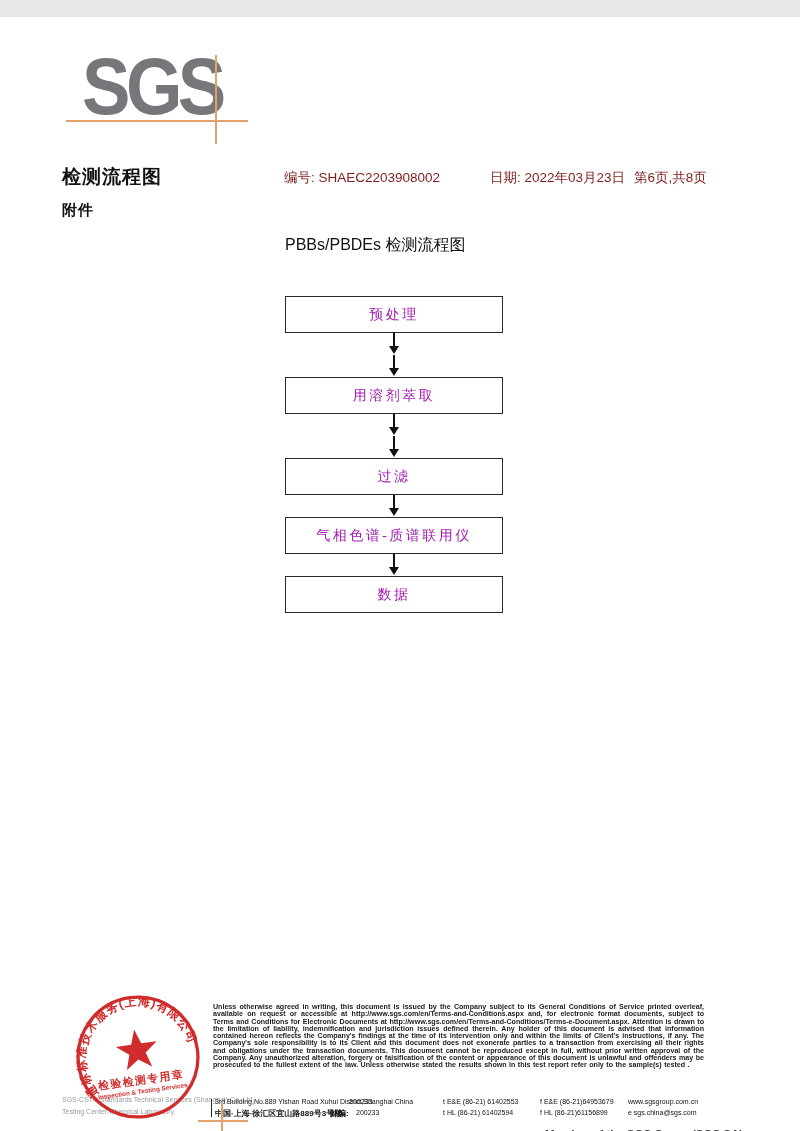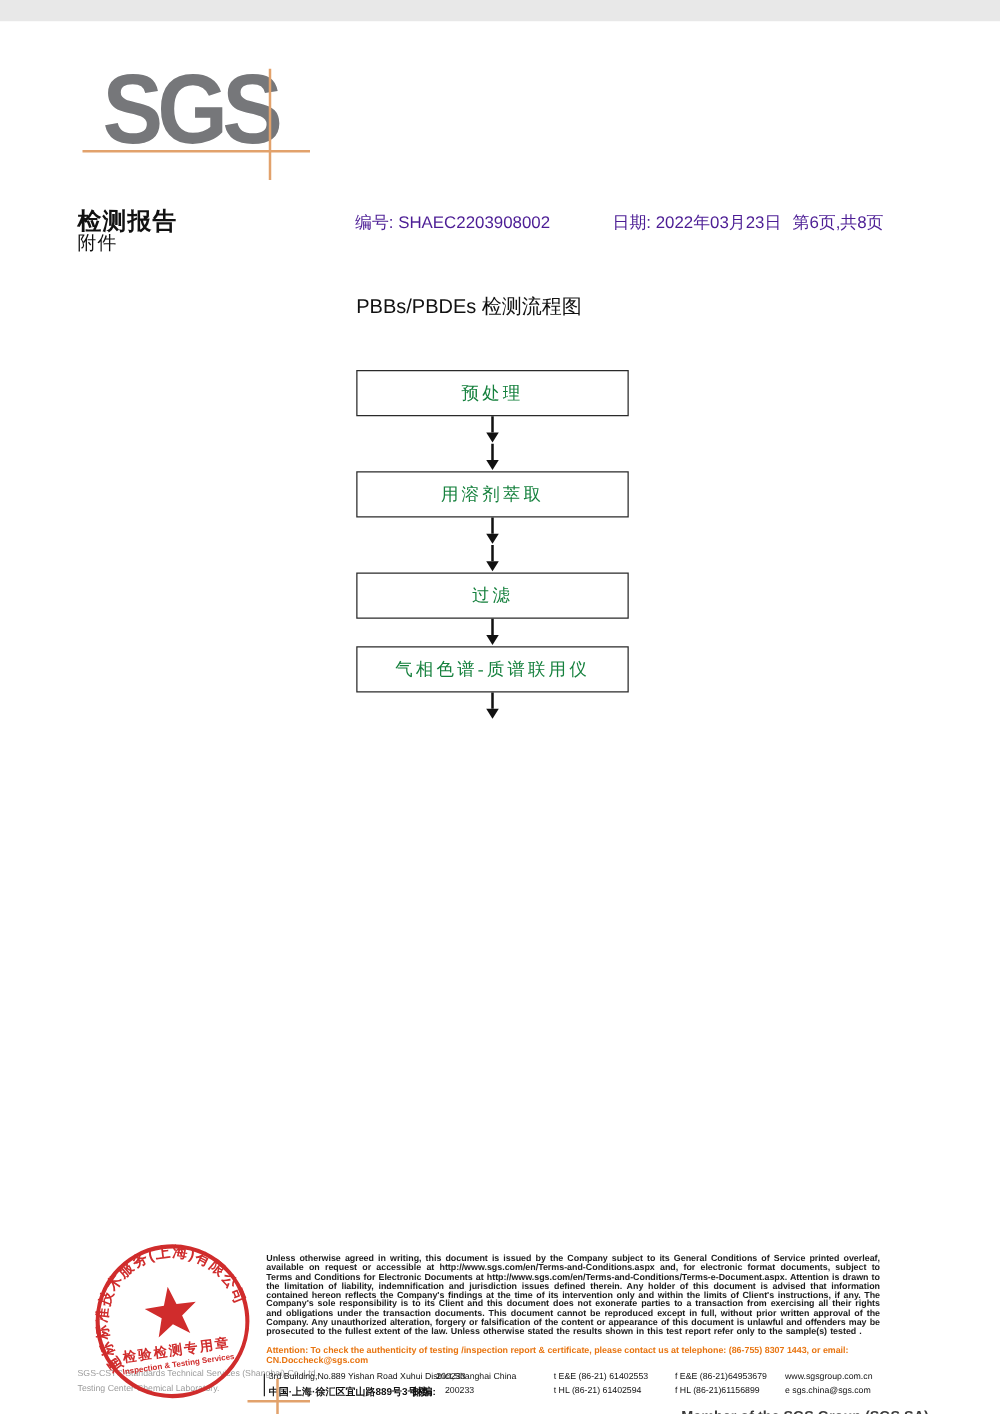--- a/index.html
+++ b/index.html
@@ -13,38 +13,38 @@
     position:absolute; left:82px; top:30px;
     font-size:79px; font-weight:bold; color:#76777a;
     letter-spacing:-5px; line-height:1;
     transform:scaleX(0.92); transform-origin:left top;
     font-family:"Liberation Sans", sans-serif;
   }
   .logo-hline { position:absolute; left:66px; top:103px; width:182px; height:2px; background:#e2a26c; }
   .logo-vline { position:absolute; left:215px; top:38px; width:2px; height:89px; background:#e2a26c; }
   
   .report-title { position:absolute; left:62px; top:147px; font-size:19px; font-weight:bold; letter-spacing:1px; }
-  .hdr { position:absolute; top:152px; font-size:13.5px; color:#4c1d95; white-space:nowrap; }
+  .hdr { position:absolute; top:152px; font-size:13.5px; color:#7f1d1d; white-space:nowrap; }
   .doc-no   { left:284px; }
   .doc-date { left:490px; }
   .page-info{ left:634px; }
-  .attachment { position:absolute; left:62px; top:168px; font-size:15px; font-weight:normal; letter-spacing:1px; }
+  .attachment { position:absolute; left:62px; top:184px; font-size:15px; font-weight:bold; letter-spacing:1px; }
   
   .flow-title {
     position:absolute; left:285px; top:218px; width:218px;
     font-size:16px; font-weight:normal; white-space:nowrap;
   }
   .flowchart {
     position:absolute; left:285px; top:279px; width:218px;
     display:flex; flex-direction:column; align-items:center;
   }
   .flow-box {
     width:218px; height:37px; border:1px solid #2a2a2a; background:#fff;
     display:flex; align-items:center; justify-content:center;
-    font-size:14px; letter-spacing:2.5px; color:#15803d;
+    font-size:14px; letter-spacing:2.5px; color:#a21caf;
     font-family:"Liberation Serif", serif;
   }
   .arrow { height:22px; display:flex; flex-direction:column; align-items:center; justify-content:flex-start; }
   .arrow-line { width:2px; height:13px; background:#111; }
   .arrow-head { width:0; height:0; border-left:5px solid transparent; border-right:5px solid transparent; border-top:8px solid #111; }
   
   .company-gray {
     position:absolute; left:62px; width:170px;
     font-size:7px; color:#9b9b9b; line-height:10px; white-space:nowrap;
   }
@@ -69,21 +69,21 @@
 </style>
 </head>
 <body>
 
 <div class="page">
 
   <div class="logo-text">SGS</div>
   <div class="logo-hline"></div>
   <div class="logo-vline"></div>
 
-  <div class="report-title">检测报告</div>
+  <div class="report-title">检测流程图</div>
   <div class="hdr doc-no"><span>编号: </span><span>SHAEC2203908002</span></div>
   <div class="hdr doc-date"><span>日期: </span><span>2022年03月23日</span></div>
   <div class="hdr page-info">第6页,共8页</div>
   <div class="attachment">附件</div>
 
   <div class="flow-title">PBBs/PBDEs 检测流程图</div>
 
   <div class="flowchart">
     <div class="flow-box">
         <span>预处理</span>
@@ -114,40 +114,42 @@
         <div class="arrow-line"></div>
         <div class="arrow-head"></div>
       </div>
     <div class="flow-box">
         <span>气相色谱-质谱联用仪</span>
       </div>
     <div class="arrow">
         <div class="arrow-line"></div>
         <div class="arrow-head"></div>
       </div>
+    <div class="flow-box">
+        <span>数据</span>
+      </div>
   </div>
 
   <div class="company-gray company-line1">SGS-CSTC Standards Technical Services (Shanghai) Co.,Ltd.</div>
   <div class="company-gray company-line2">Testing Center-Chemical Laboratory.</div>
 
   <svg class="stamp-svg" width="128" height="128" viewBox="0 0 124 124">
     <circle cx="62" cy="62" r="58" fill="none" stroke="#d02c2c" stroke-width="3.2"></circle>
     <defs>
       <path id="arcpath" d="M 20,92 A 51,51 0 1 1 104,92" fill="none"></path>
     </defs>
     <text font-size="11.5" font-weight="bold" fill="#d02c2c" letter-spacing="1">
       <textPath href="#arcpath">通标标准技术服务(上海)有限公司</textPath>
     </text>
     <polygon fill="#d02c2c" points="62,35 66.94,49.2 81.97,49.51 69.99,58.6 74.34,72.99 62,64.4 49.66,72.99 54.01,58.6 42.03,49.51 57.06,49.2"></polygon>
     <text x="62" y="88" text-anchor="middle" font-size="10.5" font-weight="bold" fill="#d02c2c" letter-spacing="1.5">检验检测专用章</text>
     <text x="62" y="97.5" text-anchor="middle" font-size="6.2" font-weight="bold" fill="#d02c2c">Inspection &amp; Testing Services</text>
   </svg>
 
   <div class="legal">Unless otherwise agreed in writing, this document is issued by the Company subject to its General Conditions of Service printed overleaf, available on request or accessible at http://www.sgs.com/en/Terms-and-Conditions.aspx and, for electronic format documents, subject to Terms and Conditions for Electronic Documents at http://www.sgs.com/en/Terms-and-Conditions/Terms-e-Document.aspx. Attention is drawn to the limitation of liability, indemnification and jurisdiction issues defined therein. Any holder of this document is advised that information contained hereon reflects the Company's findings at the time of its intervention only and within the limits of Client's instructions, if any. The Company's sole responsibility is to its Client and this document does not exonerate parties to a transaction from exercising all their rights and obligations under the transaction documents. This document cannot be reproduced except in full, without prior written approval of the Company. Any unauthorized alteration, forgery or falsification of the content or appearance of this document is unlawful and offenders may be prosecuted to the fullest extent of the law. Unless otherwise stated the results shown in this test report refer only to the sample(s) tested .</div>
-  <div class="attention">Attention: To check the authenticity of testing /inspection report &amp; certificate, please contact us at telephone: (86-755) 8307 1443, or email: CN.Doccheck@sgs.com</div>
 
   <div class="addr-div"></div>
   <div class="addr" style="left:215px; top:1081px;">3rd Building,No.889 Yishan Road Xuhui District,Shanghai China</div>
   <div class="addr" style="left:349px; top:1081px;">200233</div>
   <div class="addr" style="left:443px; top:1081px;">t E&amp;E (86-21) 61402553</div>
   <div class="addr" style="left:540px; top:1081px;">f E&amp;E (86-21)64953679</div>
   <div class="addr" style="left:628px; top:1081px;">www.sgsgroup.com.cn</div>
 
   <div class="addr addr-bold" style="left:215px; top:1091px;text-align:right;">中国·上海·徐汇区宜山路889号3号楼</div>
   <div class="addr addr-bold" style="left:330px; top:1091px;">邮编:</div>

